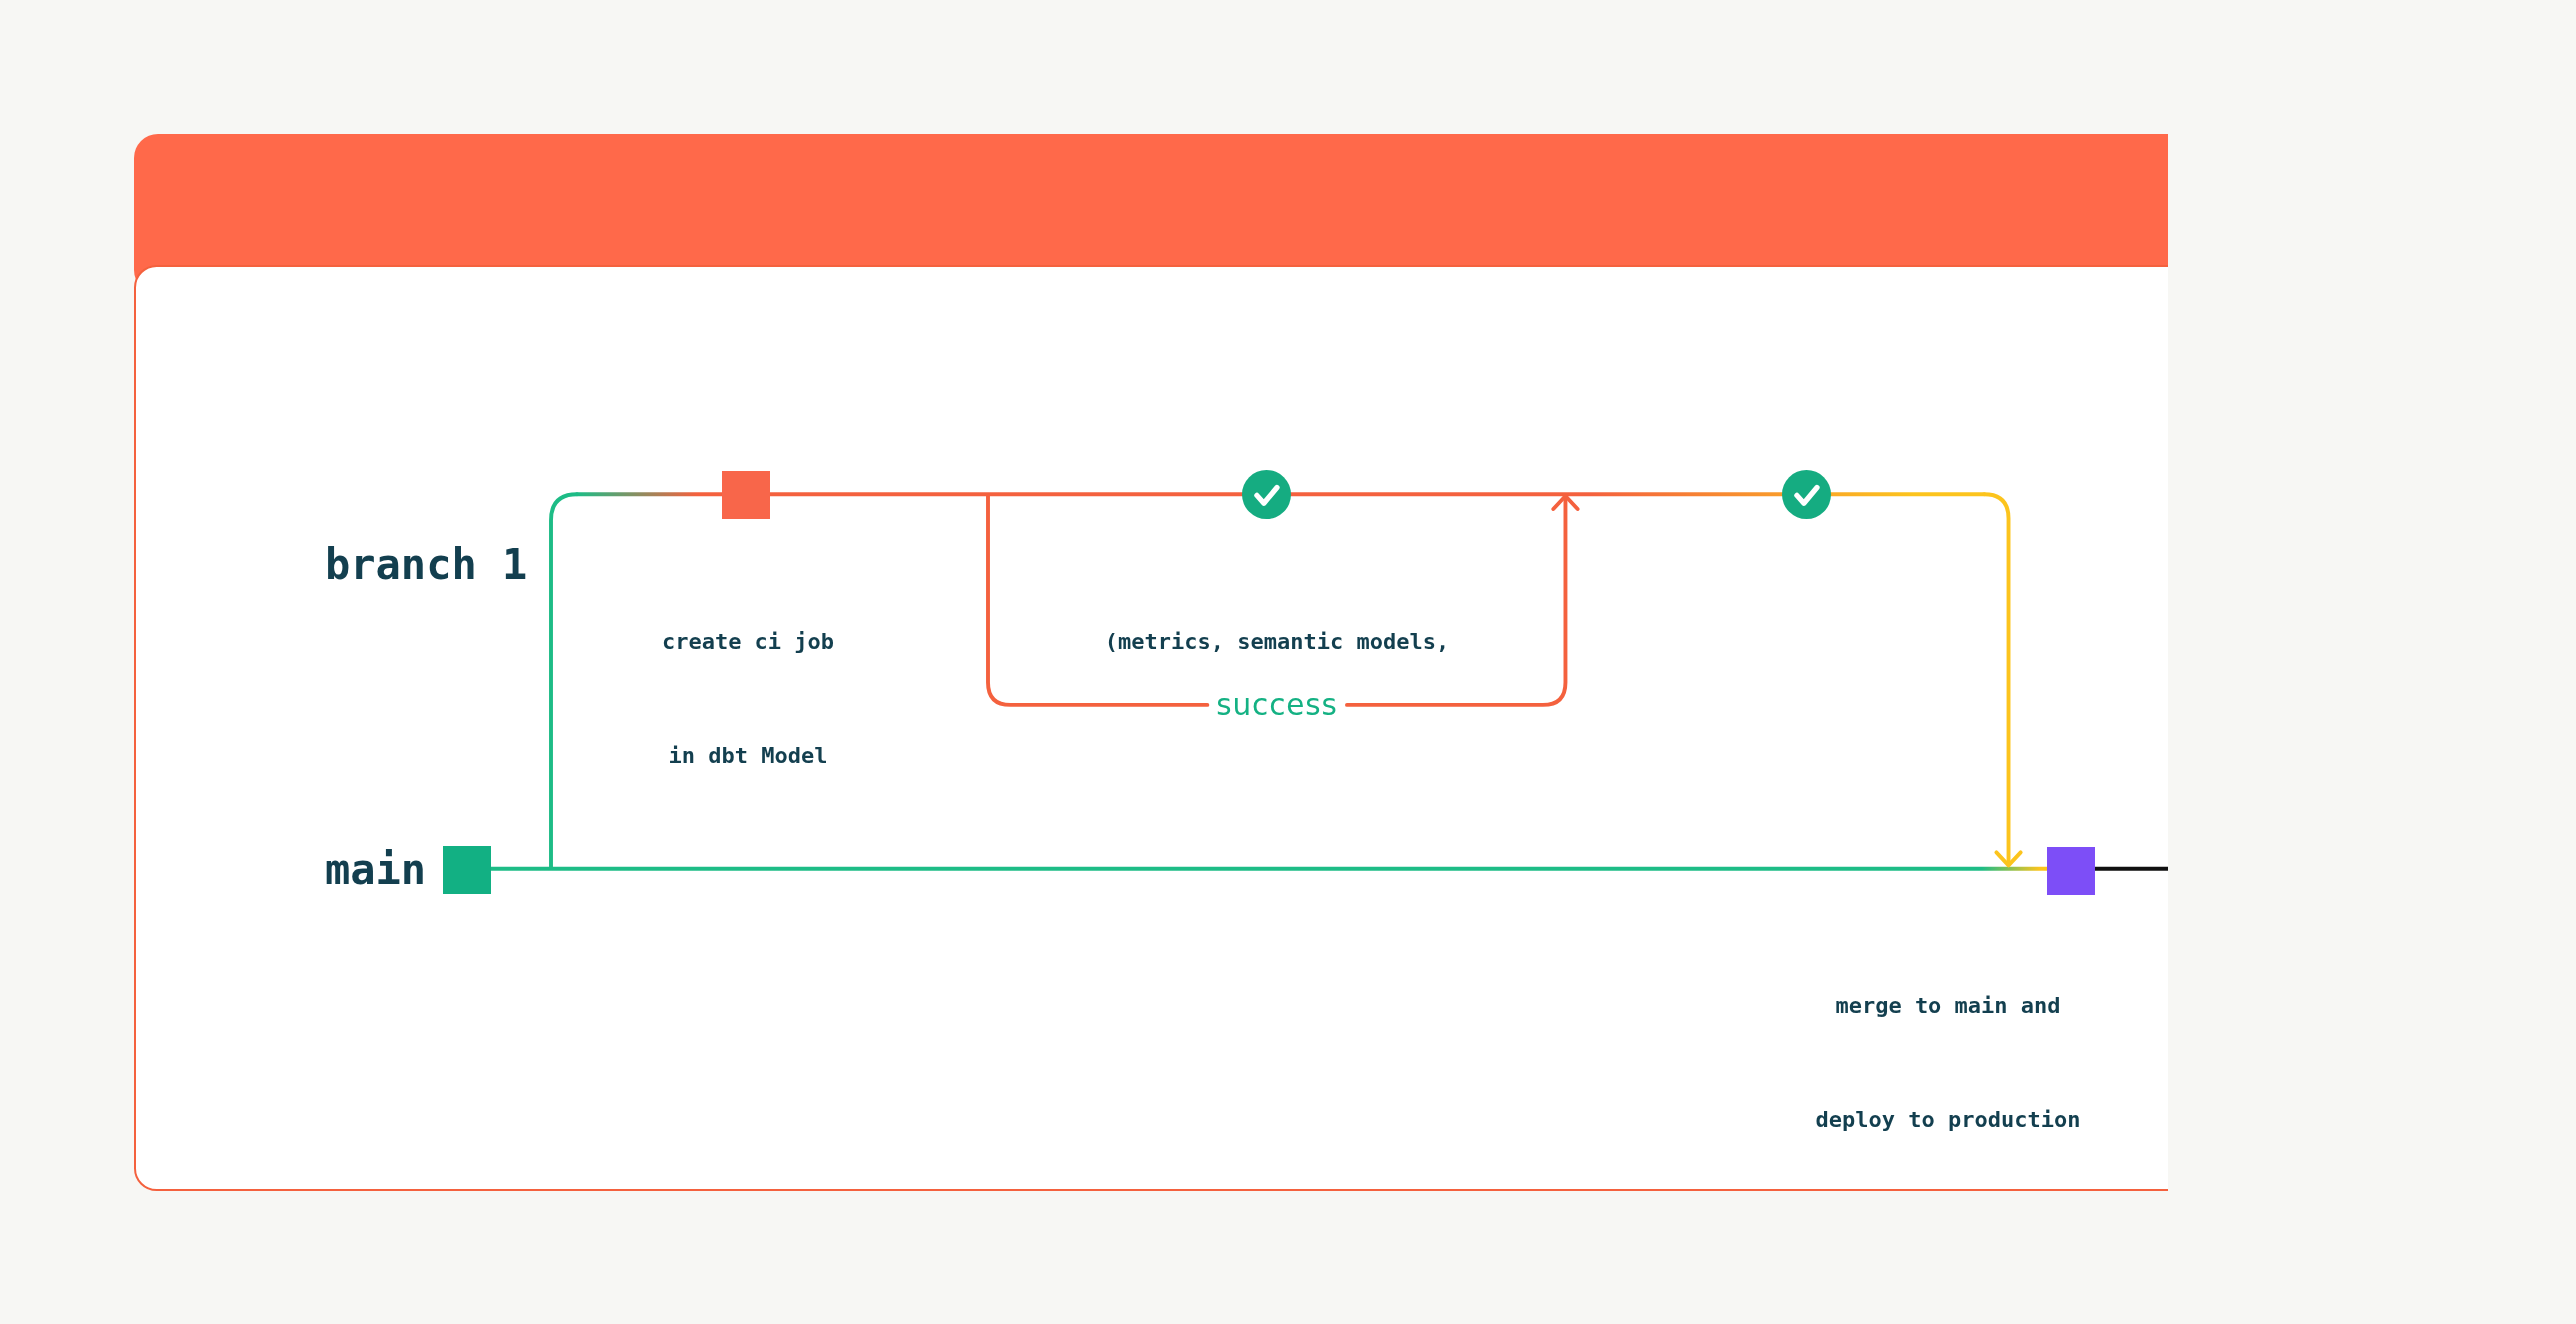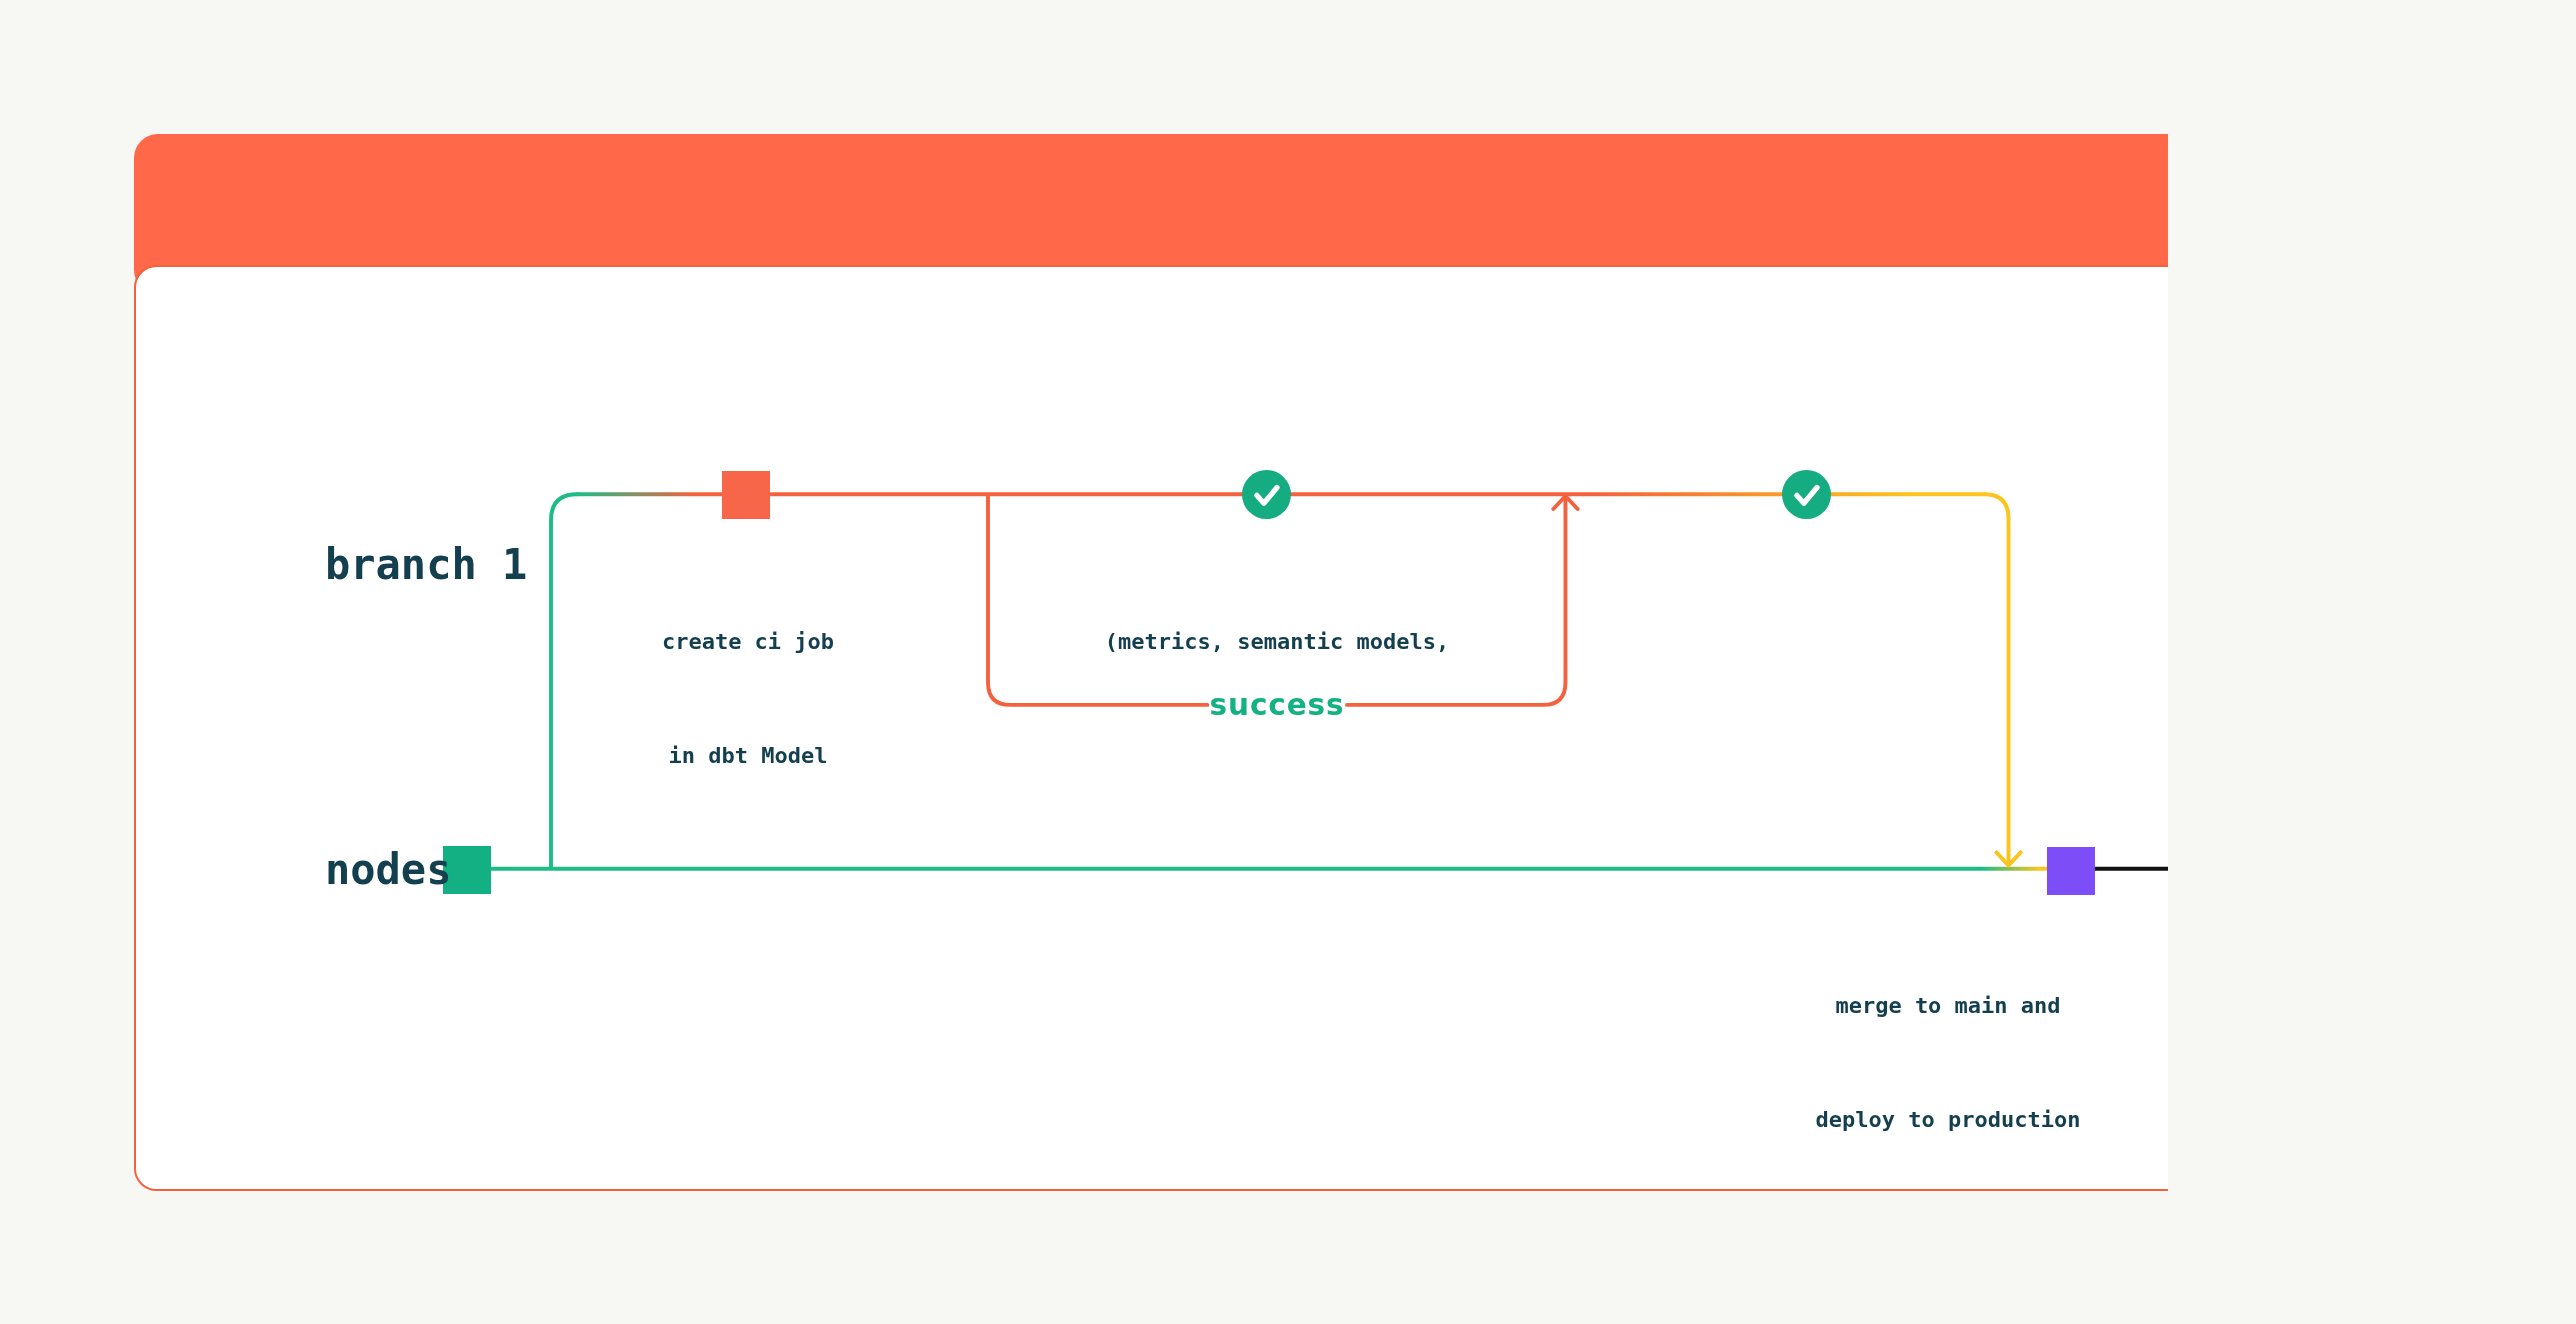--- a/index.html
+++ b/index.html
@@ -23,21 +23,21 @@
   .sq-purple{left:2047px;top:847px;background:#7d4ef7;}
   .check-circle{position:absolute;width:49px;height:49px;border-radius:50%;background:#15ac81;
                 top:470px;display:flex;align-items:center;justify-content:center;}
   .check-circle svg{width:49px;height:49px;display:block;}
   
   .branch-label{position:absolute;font-size:42px;line-height:43px;font-weight:700;color:#133f4f;
                 white-space:pre;}
   .node-label{position:absolute;transform:translateX(-50%);text-align:center;font-weight:700;
               font-size:22px;line-height:38px;color:#133f4f;white-space:pre;}
   .success-label{position:absolute;left:1277px;top:705px;transform:translate(-50%,-50%);
-                 font-family:"DejaVu Sans",sans-serif;font-weight:700;font-size:29.5px;
+                 font-family:"DejaVu Sans",sans-serif;font-weight:400;font-size:29.5px;
                  color:#14b183;letter-spacing:0.9px;}
 </style>
 </head>
 <body>
 
 <div id="stage">
 
   <div class="header-bar">
     <svg class="logo" viewBox="0 0 72 72">
       <path fill="#ffffff" d="M36 22 C30.5 12.5 22.5 6.5 12.5 4.8 C8 4 4 8 4.8 12.5
@@ -94,21 +94,21 @@
         <path d="M17,29 L25,38 L40,20" stroke="#ffffff" stroke-width="6" fill="none" stroke-linecap="round" stroke-linejoin="round"></path>
       </svg>
   </div>
   <div class="check-circle" style="left:1782px;">
     <svg viewBox="0 0 56 56">
         <path d="M17,29 L25,38 L40,20" stroke="#ffffff" stroke-width="6" fill="none" stroke-linecap="round" stroke-linejoin="round"></path>
       </svg>
   </div>
 
   <div class="branch-label" style="left:325px;top:543px;">branch 1</div>
-  <div class="branch-label" style="left:325px;top:848px;">nodes</div>
+  <div class="branch-label" style="left:325px;top:848px;">main</div>
 
   <div class="node-label" style="left:748px;top:547px;">
     <div>create ci job</div>
     <div>in dbt Model</div>
   </div>
   <div class="node-label" style="left:1277px;top:547px;">
     <div>(metrics, semantic models,</div>
   </div>
   <div class="node-label" style="left:1948px;top:911px;">
     <div>merge to main and</div>

